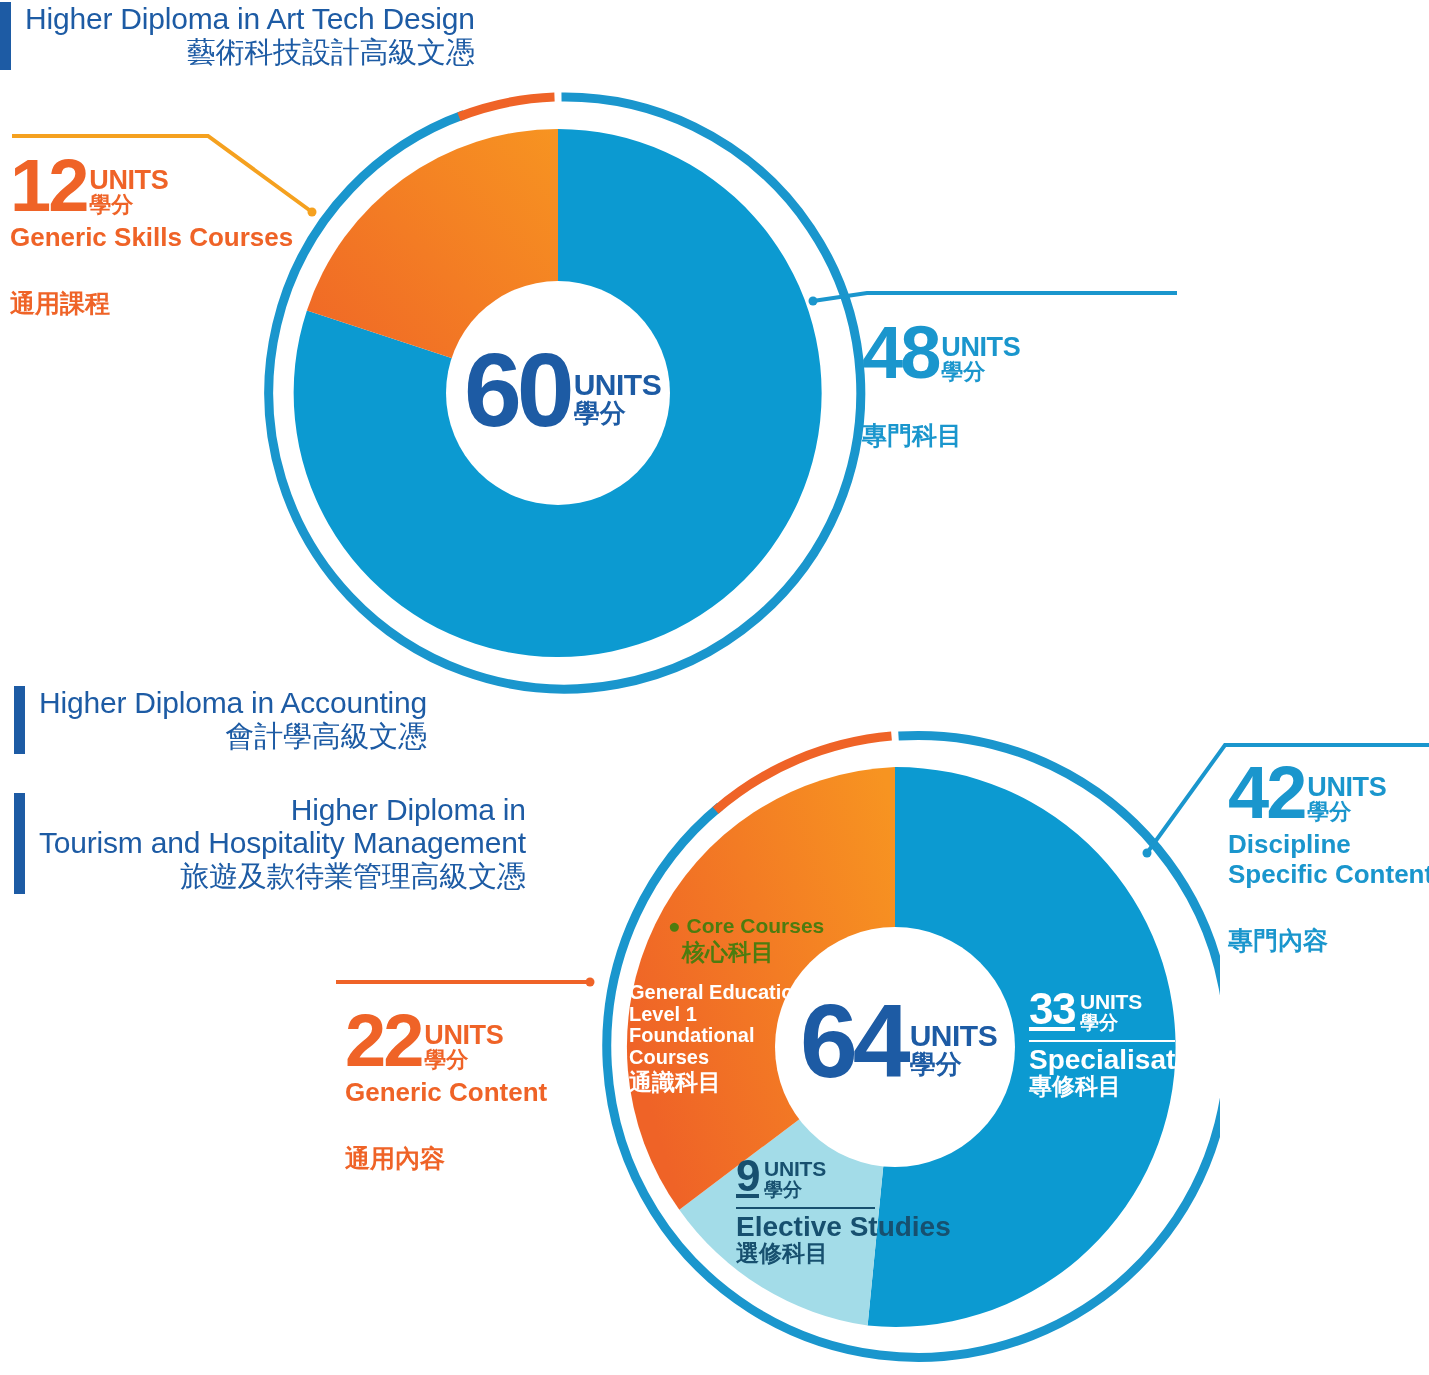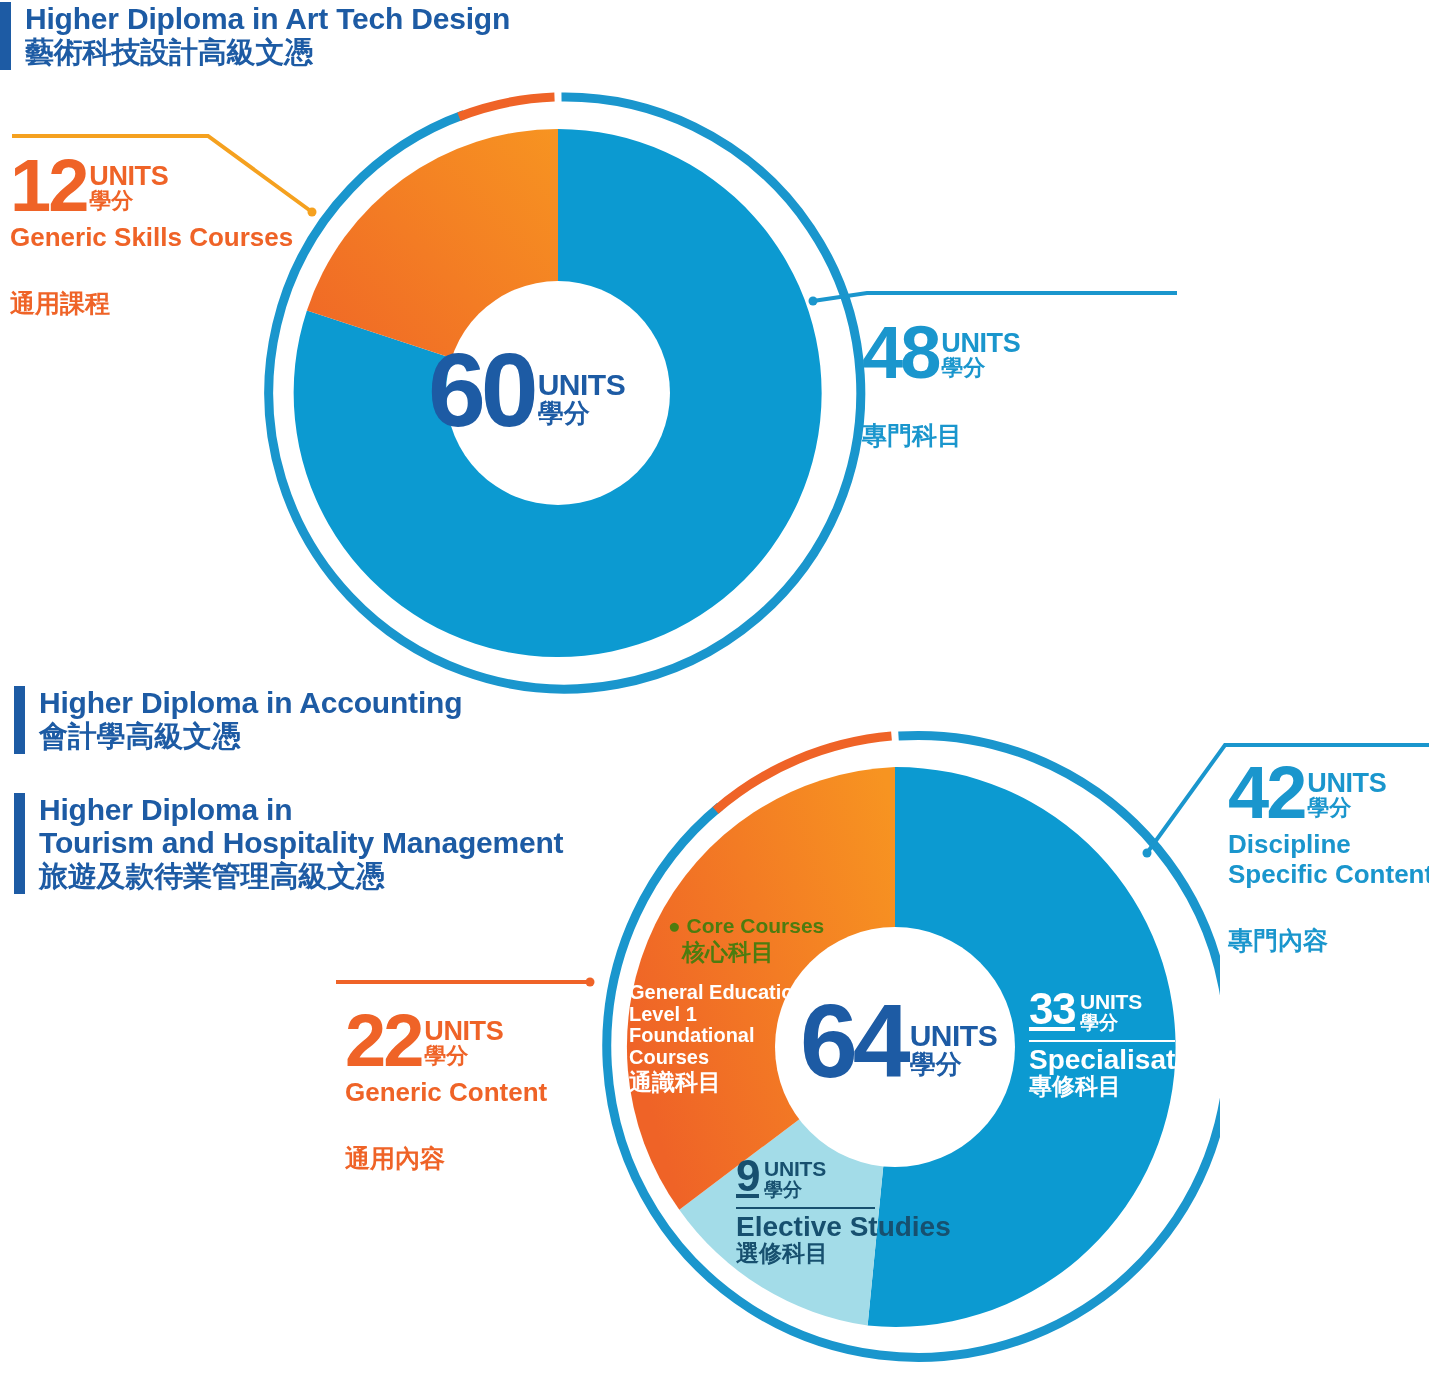--- a/index.html
+++ b/index.html
@@ -22,39 +22,40 @@
     align-items:stretch;
   }
   .heading .bar{
     width:11px;
     background:#1D5BA4;
     flex:0 0 auto;
     margin-right:14px;
   }
   .heading .htext{
     color:#1D5BA4;
-    font-weight:bold;
+    font-weight:normal;
     letter-spacing:-0.2px;
+    text-align:right;
   }
   .htext .en{ font-size:30px; line-height:33px; white-space:nowrap;}
   .htext .zh{ font-size:29px; line-height:35px; white-space:nowrap;}
 
   #heading-art   {left:0px;   top:2px;}
   #heading-acc   {left:14px;  top:686px;}
   #heading-tour  {left:14px;  top:793px;}
 
   
   .donut-wrap{position:absolute;}
   .donut-wrap svg{display:block;}
 
   
   .callout{position:absolute;}
   .callout .num-row{
     display:flex;
-    align-items:center;
+    align-items:flex-end;
   }
   .callout .big{
     font-size:74px;
     line-height:62px;
     font-weight:bold;
     letter-spacing:-3px;
   }
   .callout .unitblk{
     margin-left:3px;
     padding-top:4px;
@@ -135,21 +136,21 @@
       <path d="M 211.0 33.7 A 296 296 0 0 1 306.5 14" fill="none" stroke="#EF6327" stroke-width="9" stroke-linecap="butt"></path>
 
       <path d="M 310 310 L 310 46 A 264 264 0 1 1 58.9 227.4 Z" fill="#0C9AD1"></path>
 
       <path d="M 310 310 L 58.9 227.4 A 264 264 0 0 1 310 46 Z" fill="url(#org1r)"></path>
 
       <circle cx="310" cy="310" r="112" fill="#ffffff"></circle>
     </svg>
   </div>
 
-  <div class="centre" style="left:428px;top:349px;">
+  <div class="centre" style="left:464px;top:349px;">
     <div class="tot">60</div>
     <div class="cu">
       <div class="a">UNITS</div>
       <div class="b">學分</div>
     </div>
   </div>
 
   <svg class="leader" style="left:0px;top:120px;width:360px;height:220px;">
     <polyline points="12,16 208,16 312,92" fill="none" stroke="#F5A11F" stroke-width="4"></polyline>
     <circle cx="312" cy="92" r="4.5" fill="#F5A11F"></circle>

